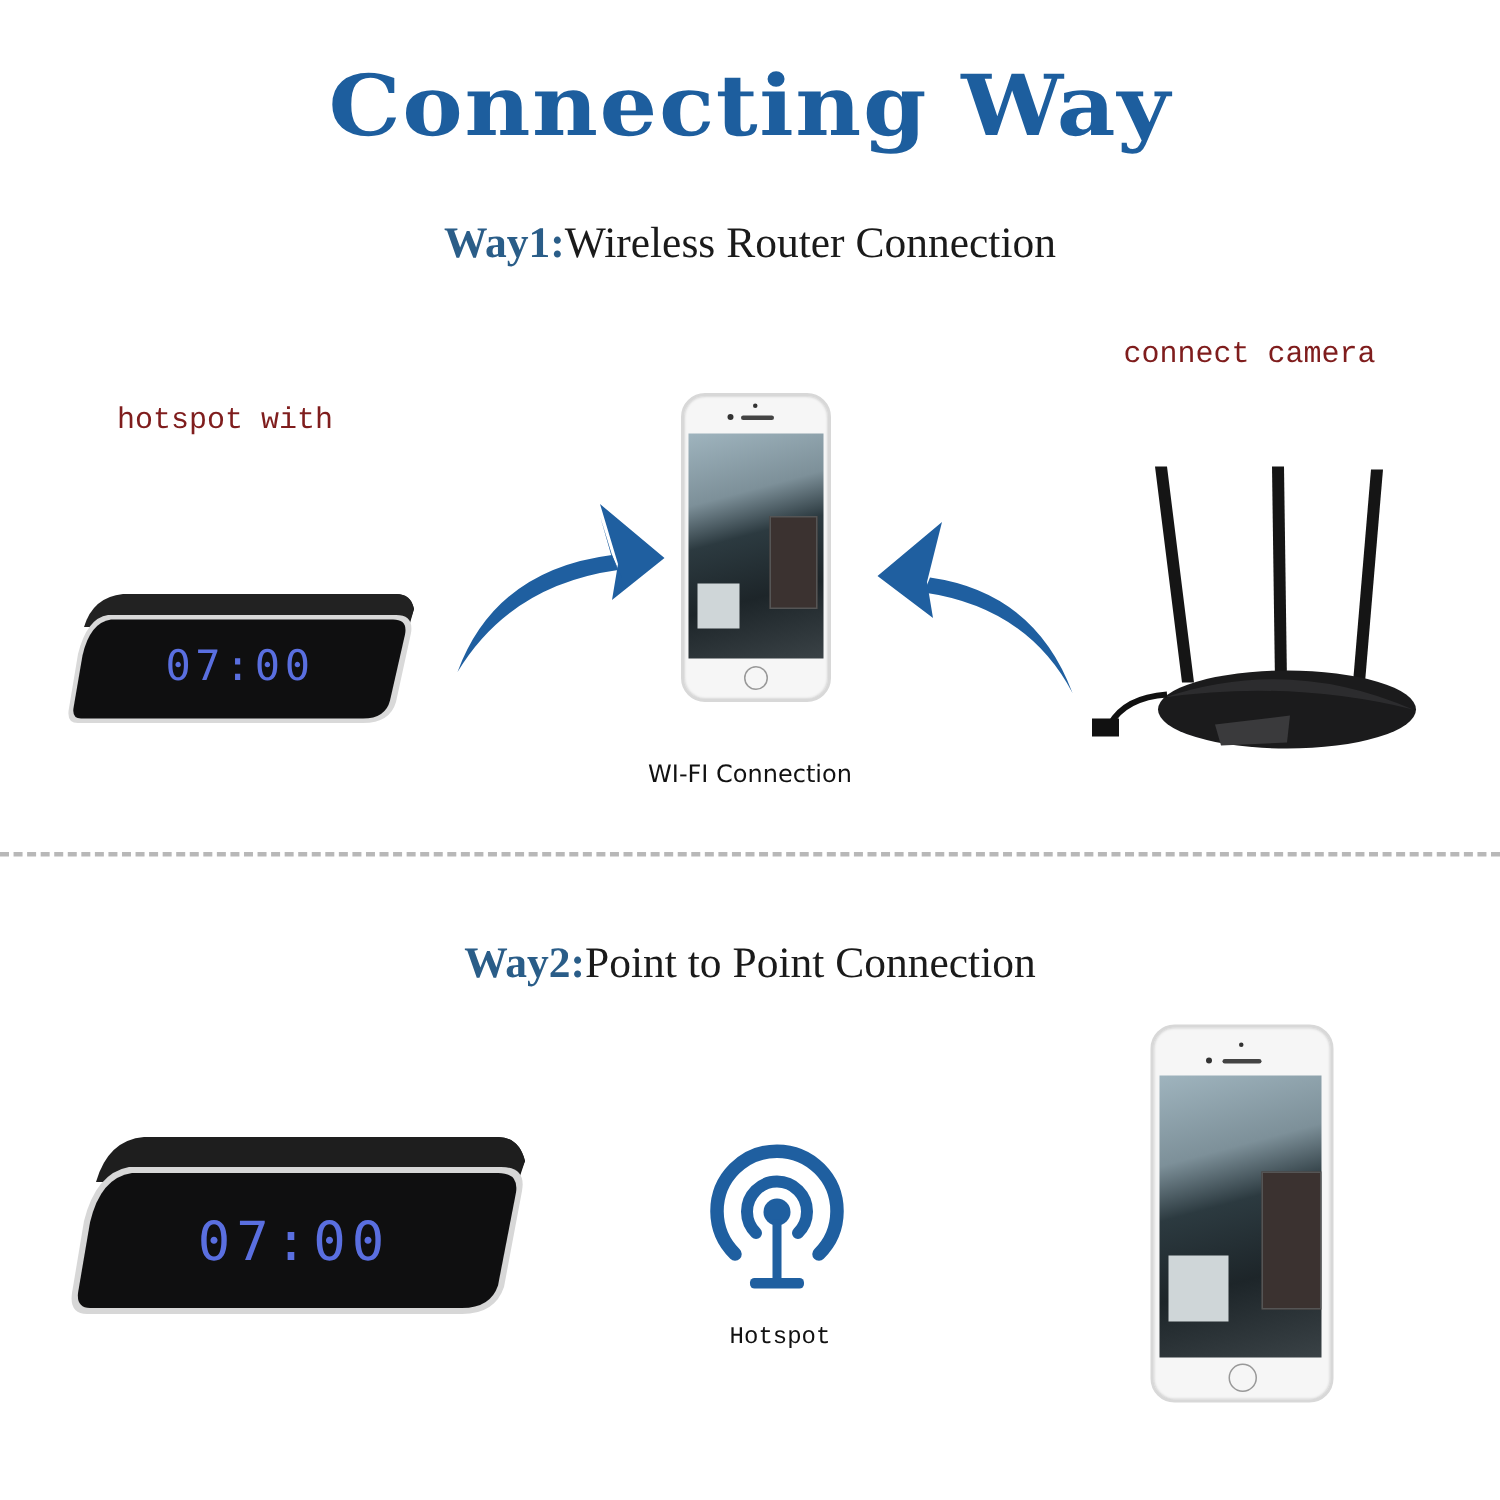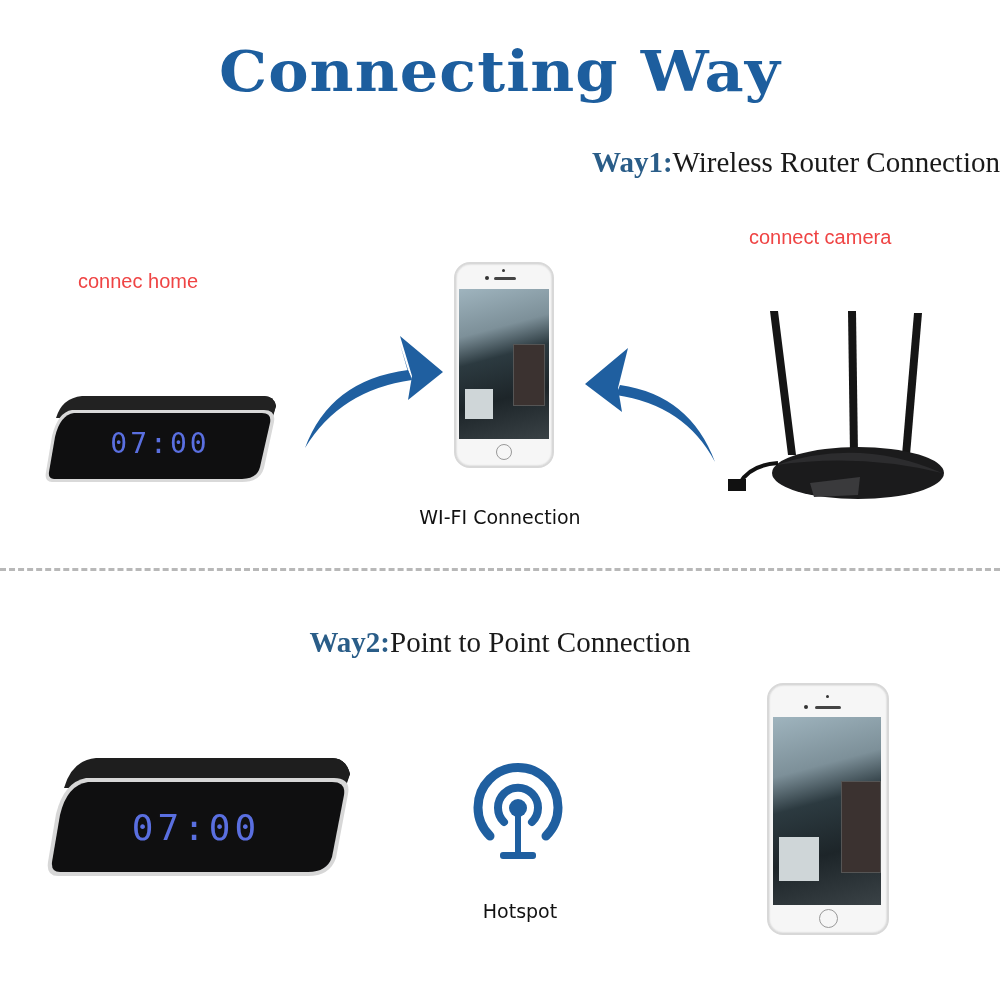--- a/index.html
+++ b/index.html
@@ -12,24 +12,24 @@
     left: 0; width: 1000px; top: 38px; text-align: center;
     font-family: "DejaVu Serif", serif; font-weight: bold; font-size: 56px;
     color: #1d5e9e; letter-spacing: 1px; transform: scaleX(1.08);
   }
   .way-heading {
     left: 0; width: 1000px; text-align: center;
     font-family: "Liberation Serif", serif; font-size: 29px; color: #1a1a1a;
   }
   .way-heading .prefix { color: #2a5d88; font-weight: bold; }
   .caption {
-    font-family: Liberation Sans, sans-serif; font-size: 20px; color: #ef4444; line-height: 30px;
+    font-family: Liberation Mono, monospace; font-size: 20px; color: #7f1d1d; line-height: 30px;
   }
   .small-caption {
-    font-family: "DejaVu Sans", sans-serif; font-size: 19px; color: #111; text-align: center;
+    font-family: "DejaVu Sans", sans-serif; font-size: 16px; color: #111; text-align: center;
   }
   .divider {
     left: 0; width: 1000px; top: 568px; height: 0; border-top: 3px dashed #b8b8b8;
   }
   
   .clock { position: absolute; }
   .clock svg { display: block; }
   
   .phone {
     position: absolute; background: #f6f6f6; border: 2px solid #d8d8d8; border-radius: 16px;
@@ -41,26 +41,26 @@
   }
   .phone .speaker { position: absolute; height: 3px; background: #444; border-radius: 2px; }
   .phone .cam { position: absolute; width: 4px; height: 4px; background: #333; border-radius: 50%; }
   .phone .home { position: absolute; border: 1.5px solid #999; border-radius: 50%; }
 </style>
 </head>
 <body>
 
 <div class="abs title">Connecting Way</div>
 
-<div class="abs way-heading" style="top:146px;text-align:right;">
+<div class="abs way-heading" style="top:146px;">
   <span class="prefix">Way1:</span><span>Wireless Router Connection</span>
 </div>
 
 <div class="abs caption" style="left:78px; top:266px;">
-  <div>connec home</div>
+  <div>hotspot with</div>
 </div>
 
 <div class="abs caption" style="left:749px; top:222px;">
   <div>connect camera</div>
 </div>
 
 <div class="clock" style="left:42px; top:388px;">
   <svg width="240" height="100" viewBox="0 0 240 100">
     <path d="M40 8 L222 8 Q232 8 234 18 L230 32 L40 32 Z" fill="#1a1a1a"></path>
     <path d="M40 8 Q20 10 14 30 L230 30 L234 18 Q232 8 222 8 Z" fill="#222"></path>
@@ -129,21 +129,21 @@
 
 <div class="abs" style="left:468px; top:758px;">
   <svg width="100" height="104" viewBox="0 0 100 104">
     <path d="M22 78 A40 40 0 1 1 78 78" stroke="#1f5fa0" stroke-width="9" fill="none" stroke-linecap="round"></path>
     <path d="M36 64 A20 20 0 1 1 64 64" stroke="#1f5fa0" stroke-width="8" fill="none" stroke-linecap="round"></path>
     <circle cx="50" cy="50" r="9" fill="#1f5fa0"></circle>
     <rect x="47" y="55" width="6" height="40" fill="#1f5fa0"></rect>
     <rect x="32" y="94" width="36" height="7" rx="3" fill="#1f5fa0"></rect>
   </svg>
 </div>
-<div class="abs small-caption" style="left:450px; width:140px; top:900px;">Hotspot</div>
+<div class="abs small-caption" style="left:450px; width:140px; top:882px;font-family:Liberation Mono, monospace;">Hotspot</div>
 
 <div class="phone" style="left:767px; top:683px; width:118px; height:248px;">
   <div class="cam" style="left:35px; top:20px;"></div>
   <div class="speaker" style="left:46px; top:21px; width:26px;"></div>
   <div class="cam" style="left:57px; top:10px; width:3px; height:3px;"></div>
   <div class="screen" style="left:4px; top:32px; width:108px; height:188px;">
     <div style="position:absolute; left:6px; top:120px; width:40px; height:44px; background:#cfd6d8;"></div>
     <div style="position:absolute; left:68px; top:64px; width:38px; height:90px; background:#3b3230; border:1px solid #555;"></div>
   </div>
   <div class="home" style="left:50px; top:224px; width:17px; height:17px;"></div>

